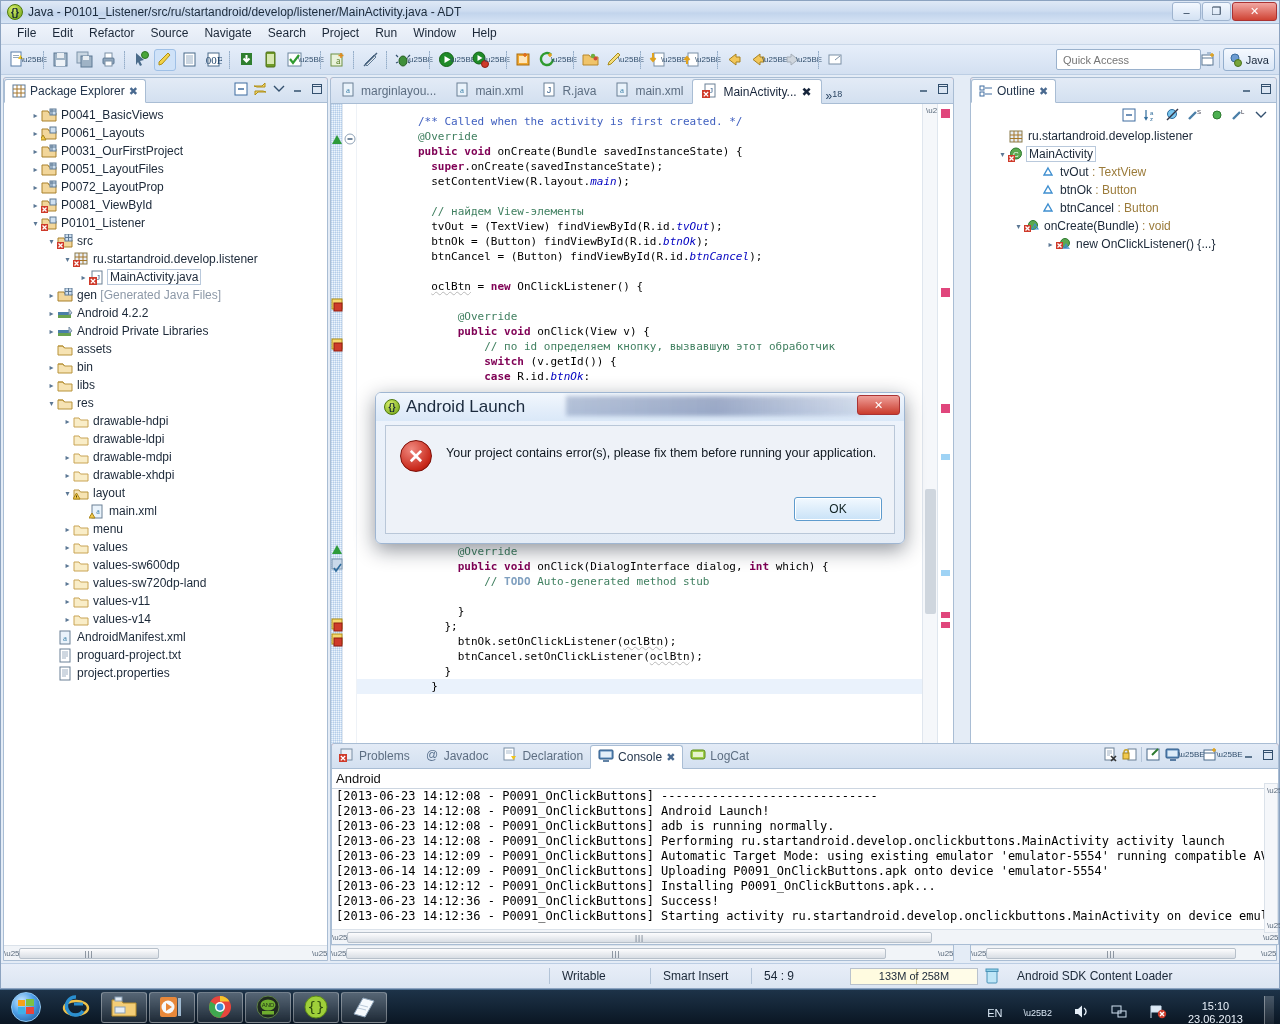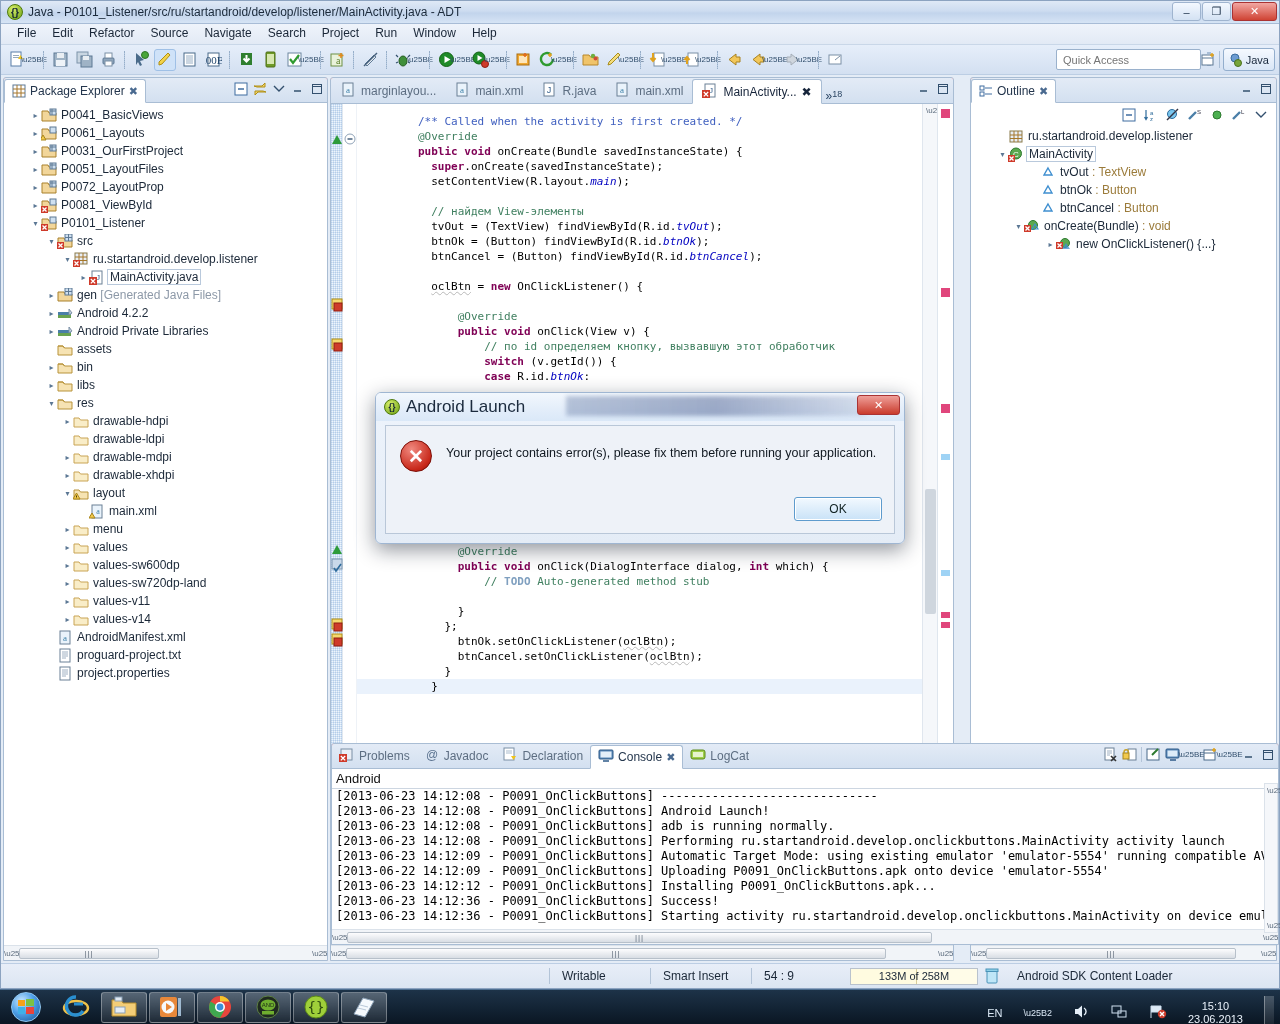--- a/index.html
+++ b/index.html
@@ -1105,21 +1105,21 @@
           </div>
         </div>
         <div class="console-body">
           <div class="console-title">Android</div>
           <div class="console-out" id="console-out">
               <div class="cline">[2013-06-23 14:12:08 - P0091_OnClickButtons] ------------------------------</div>
               <div class="cline">[2013-06-23 14:12:08 - P0091_OnClickButtons] Android Launch!</div>
               <div class="cline">[2013-06-23 14:12:08 - P0091_OnClickButtons] adb is running normally.</div>
               <div class="cline">[2013-06-23 14:12:08 - P0091_OnClickButtons] Performing ru.startandroid.develop.onclickbuttons.MainActivity activity launch</div>
               <div class="cline">[2013-06-23 14:12:09 - P0091_OnClickButtons] Automatic Target Mode: using existing emulator 'emulator-5554' running compatible AVD</div>
-              <div class="cline">[2013-06-22 14:12:09 - P0091_OnClickButtons] Uploading P0091_OnClickButtons.apk onto device 'emulator-5554'</div>
+              <div class="cline">[2013-06-14 14:12:09 - P0091_OnClickButtons] Uploading P0091_OnClickButtons.apk onto device 'emulator-5554'</div>
               <div class="cline">[2013-06-23 14:12:12 - P0091_OnClickButtons] Installing P0091_OnClickButtons.apk...</div>
               <div class="cline">[2013-06-23 14:12:36 - P0091_OnClickButtons] Success!</div>
               <div class="cline">[2013-06-23 14:12:36 - P0091_OnClickButtons] Starting activity ru.startandroid.develop.onclickbuttons.MainActivity on device emulat</div>
             </div>
           <div class="hscroll">
             <div class="harr">\u25C0</div>
             <div class="htrack">
               <div class="hthumb" style="left:0;width:585px">|||</div>
             </div>
             <div class="harr">\u25B6</div>

